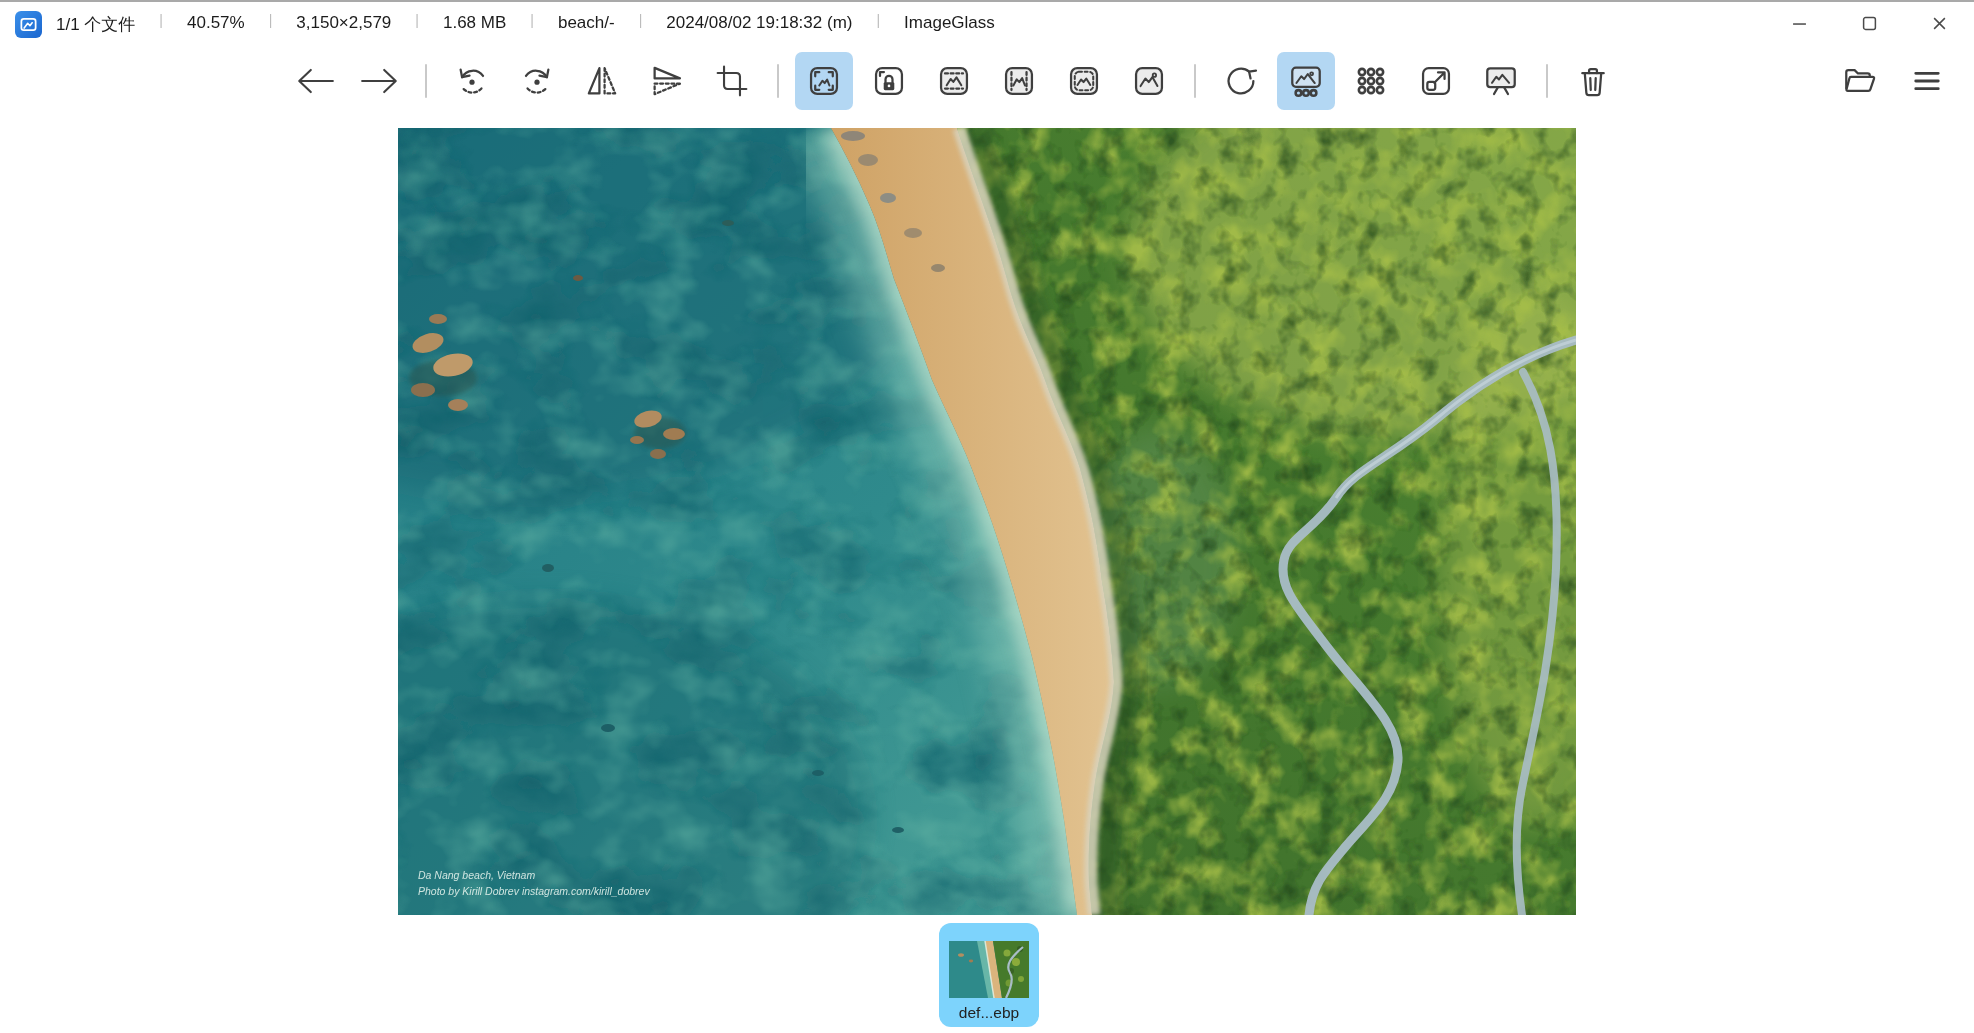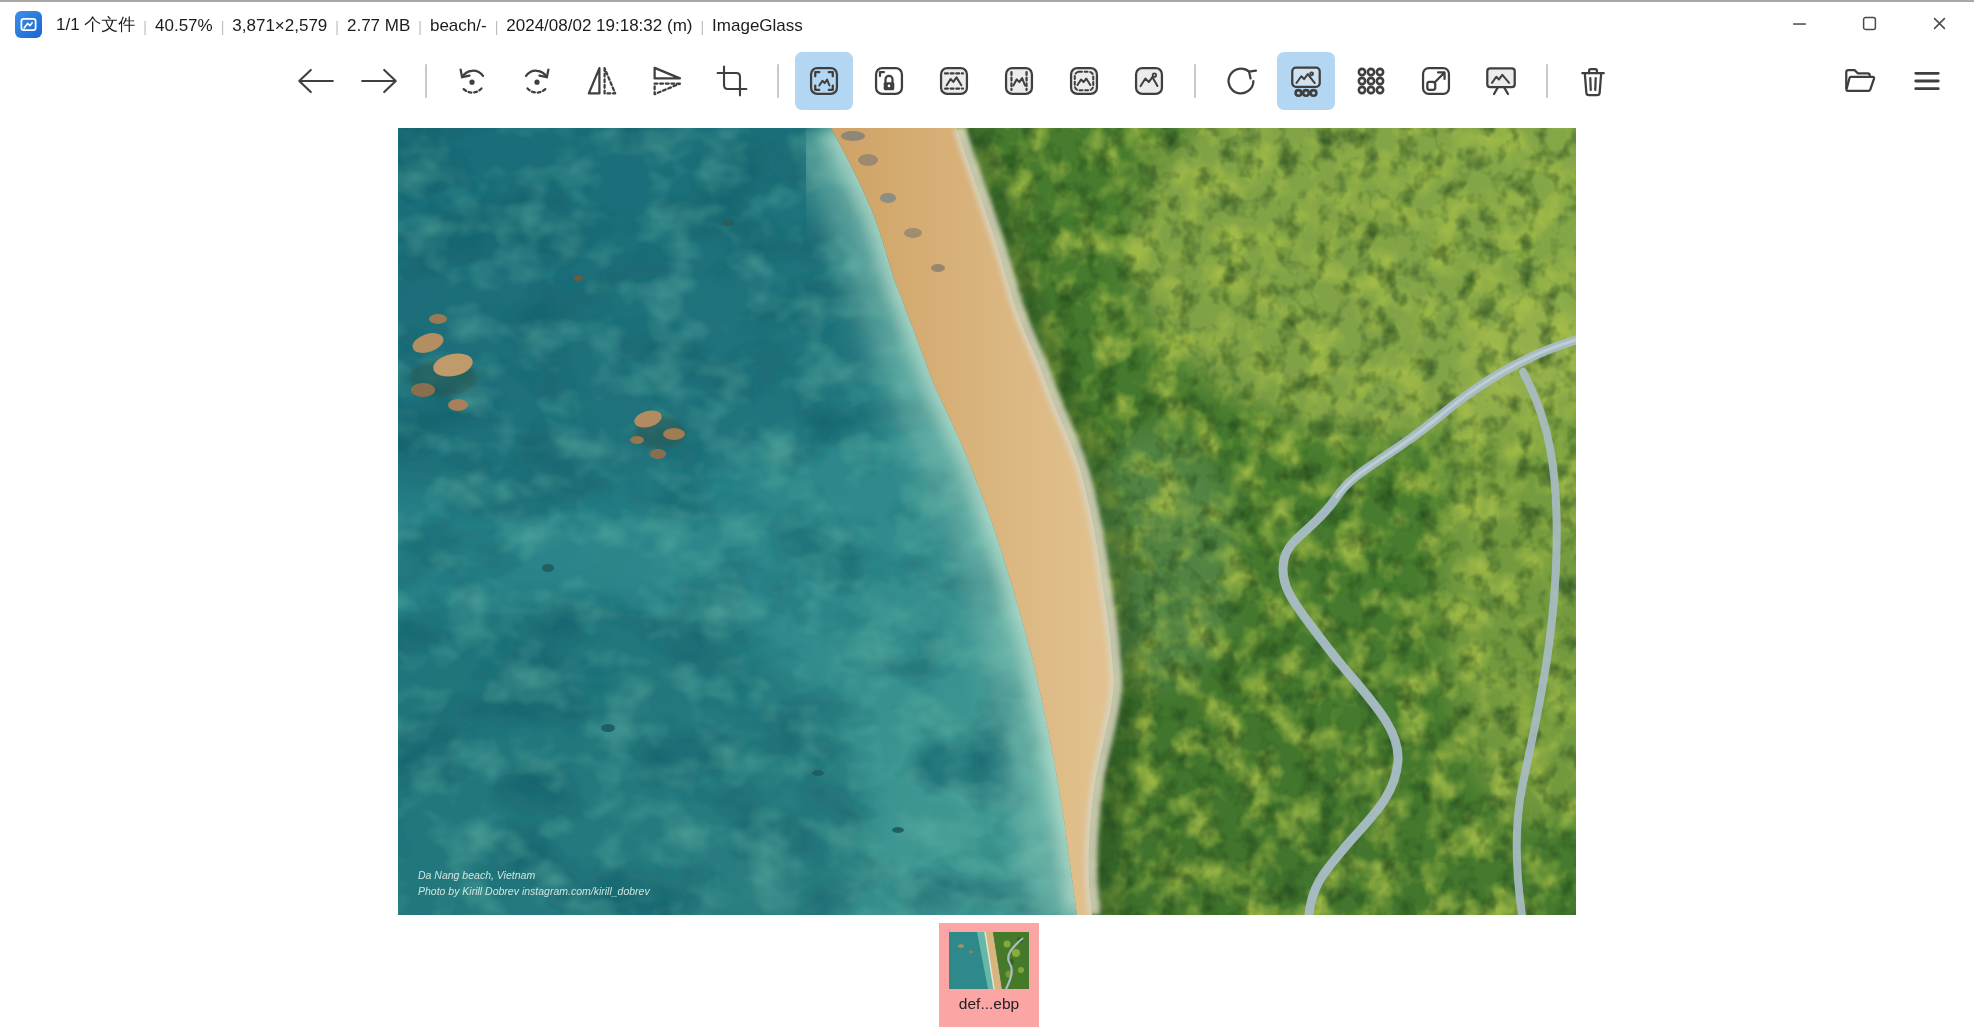--- a/index.html
+++ b/index.html
@@ -12,21 +12,21 @@
   }
   .window { position:relative; width:100%; height:100%; }
 
   
   .titlebar { height:44px; display:flex; align-items:center; padding-left:15px; }
   .app-icon {
     width:27px; height:27px; border-radius:6px; flex:0 0 auto;
     background:linear-gradient(135deg,#3b90ea,#1a66cf);
     display:flex; align-items:center; justify-content:center; margin-right:14px;
   }
-  .tb-text { display:flex; align-items:flex-end; gap:8px; font-size:17px; color:#1c1c1c; white-space:nowrap; }
+  .tb-text { display:flex; align-items:flex-start; gap:24px; font-size:17px; color:#1c1c1c; white-space:nowrap; }
   .tb-sep { color:#bcbcbc; font-size:14px; transform:translateY(-1px); }
   .win-controls { margin-left:auto; display:flex; height:100%; }
   .win-btn { width:70px; height:42px; border:none; background:transparent; display:flex; align-items:center; justify-content:center; padding:0; }
   .win-btn svg { stroke:#4a4a4a; stroke-width:1.4; fill:none; }
 
   
   .toolbar { height:70px; display:flex; align-items:center; padding-left:286px; }
   .tb-btn {
     width:58px; height:58px; margin-right:7px; flex:0 0 auto;
     border:none; border-radius:7px; background:transparent; padding:0;
@@ -40,22 +40,22 @@
   .ic .frame { fill:#ececec; }
   .ic .dash { stroke-dasharray:2.6,2.4; }
 
   
   .photo { position:absolute; left:398px; top:126px; width:1178px; height:787px; display:block; }
   .watermark { font-size:10.5px; font-style:italic; fill:rgba(236,248,241,0.85); }
 
   
   .thumb {
     position:absolute; left:939px; top:921px; width:100px; height:104px;
-    background:#fca5a5; border-radius:0;
-    display:flex; flex-direction:column; align-items:center; padding-top:9px;
+    background:#7dd3fc; border-radius:12px;
+    display:flex; flex-direction:column; align-items:center; padding-top:18px;
   }
   .thumb-img { width:80px; height:57px; display:block; }
   .thumb-label { margin-top:6px; font-size:15.5px; color:#222; }
 </style>
 </head>
 <body>
 
 <div class="window">
 
   <header class="titlebar">
@@ -63,23 +63,23 @@
       <svg width="19" height="19" viewBox="0 0 24 24">
         <rect x="3" y="5" width="18" height="14" rx="3" fill="none" stroke="#fff" stroke-width="2.2"></rect>
         <path d="M6.5,16.5 L11,10.5 L13.8,13.6 L16.6,9.8" fill="none" stroke="#fff" stroke-width="2" stroke-linecap="round" stroke-linejoin="round"></path>
       </svg>
     </div>
     <div class="tb-text">
       <span>1/1 个文件</span>
       <span class="tb-sep">|</span>
       <span>40.57%</span>
       <span class="tb-sep">|</span>
-      <span>3,871×2,579</span>
-      <span class="tb-sep">|</span>
-      <span>2.77 MB</span>
+      <span>3,150×2,579</span>
+      <span class="tb-sep">|</span>
+      <span>1.68 MB</span>
       <span class="tb-sep">|</span>
       <span>beach/-</span>
       <span class="tb-sep">|</span>
       <span>2024/08/02 19:18:32 (m)</span>
       <span class="tb-sep">|</span>
       <span>ImageGlass</span>
     </div>
     <div class="win-controls">
       <button class="win-btn">
         <svg width="15" height="15" viewBox="0 0 14 14">

